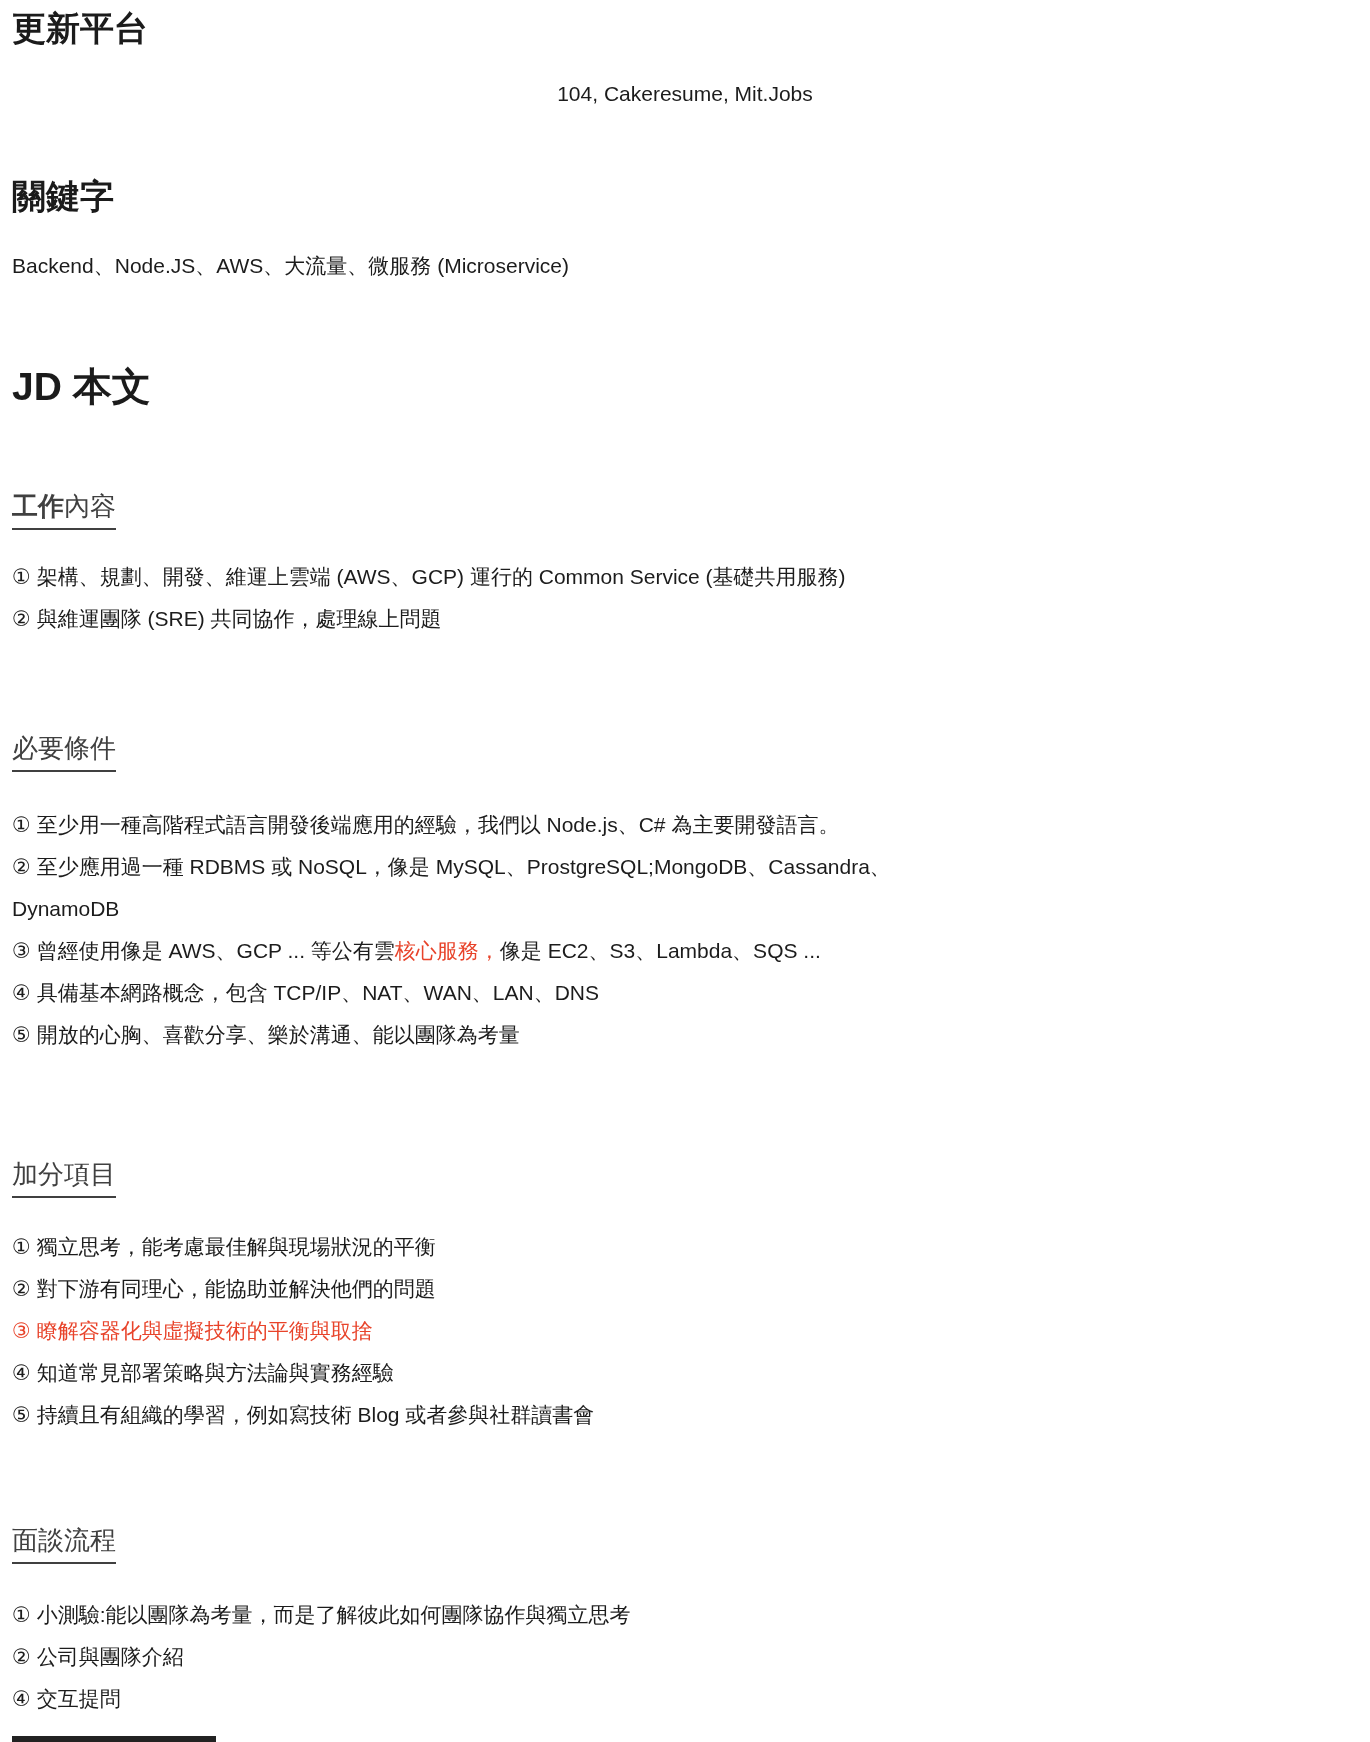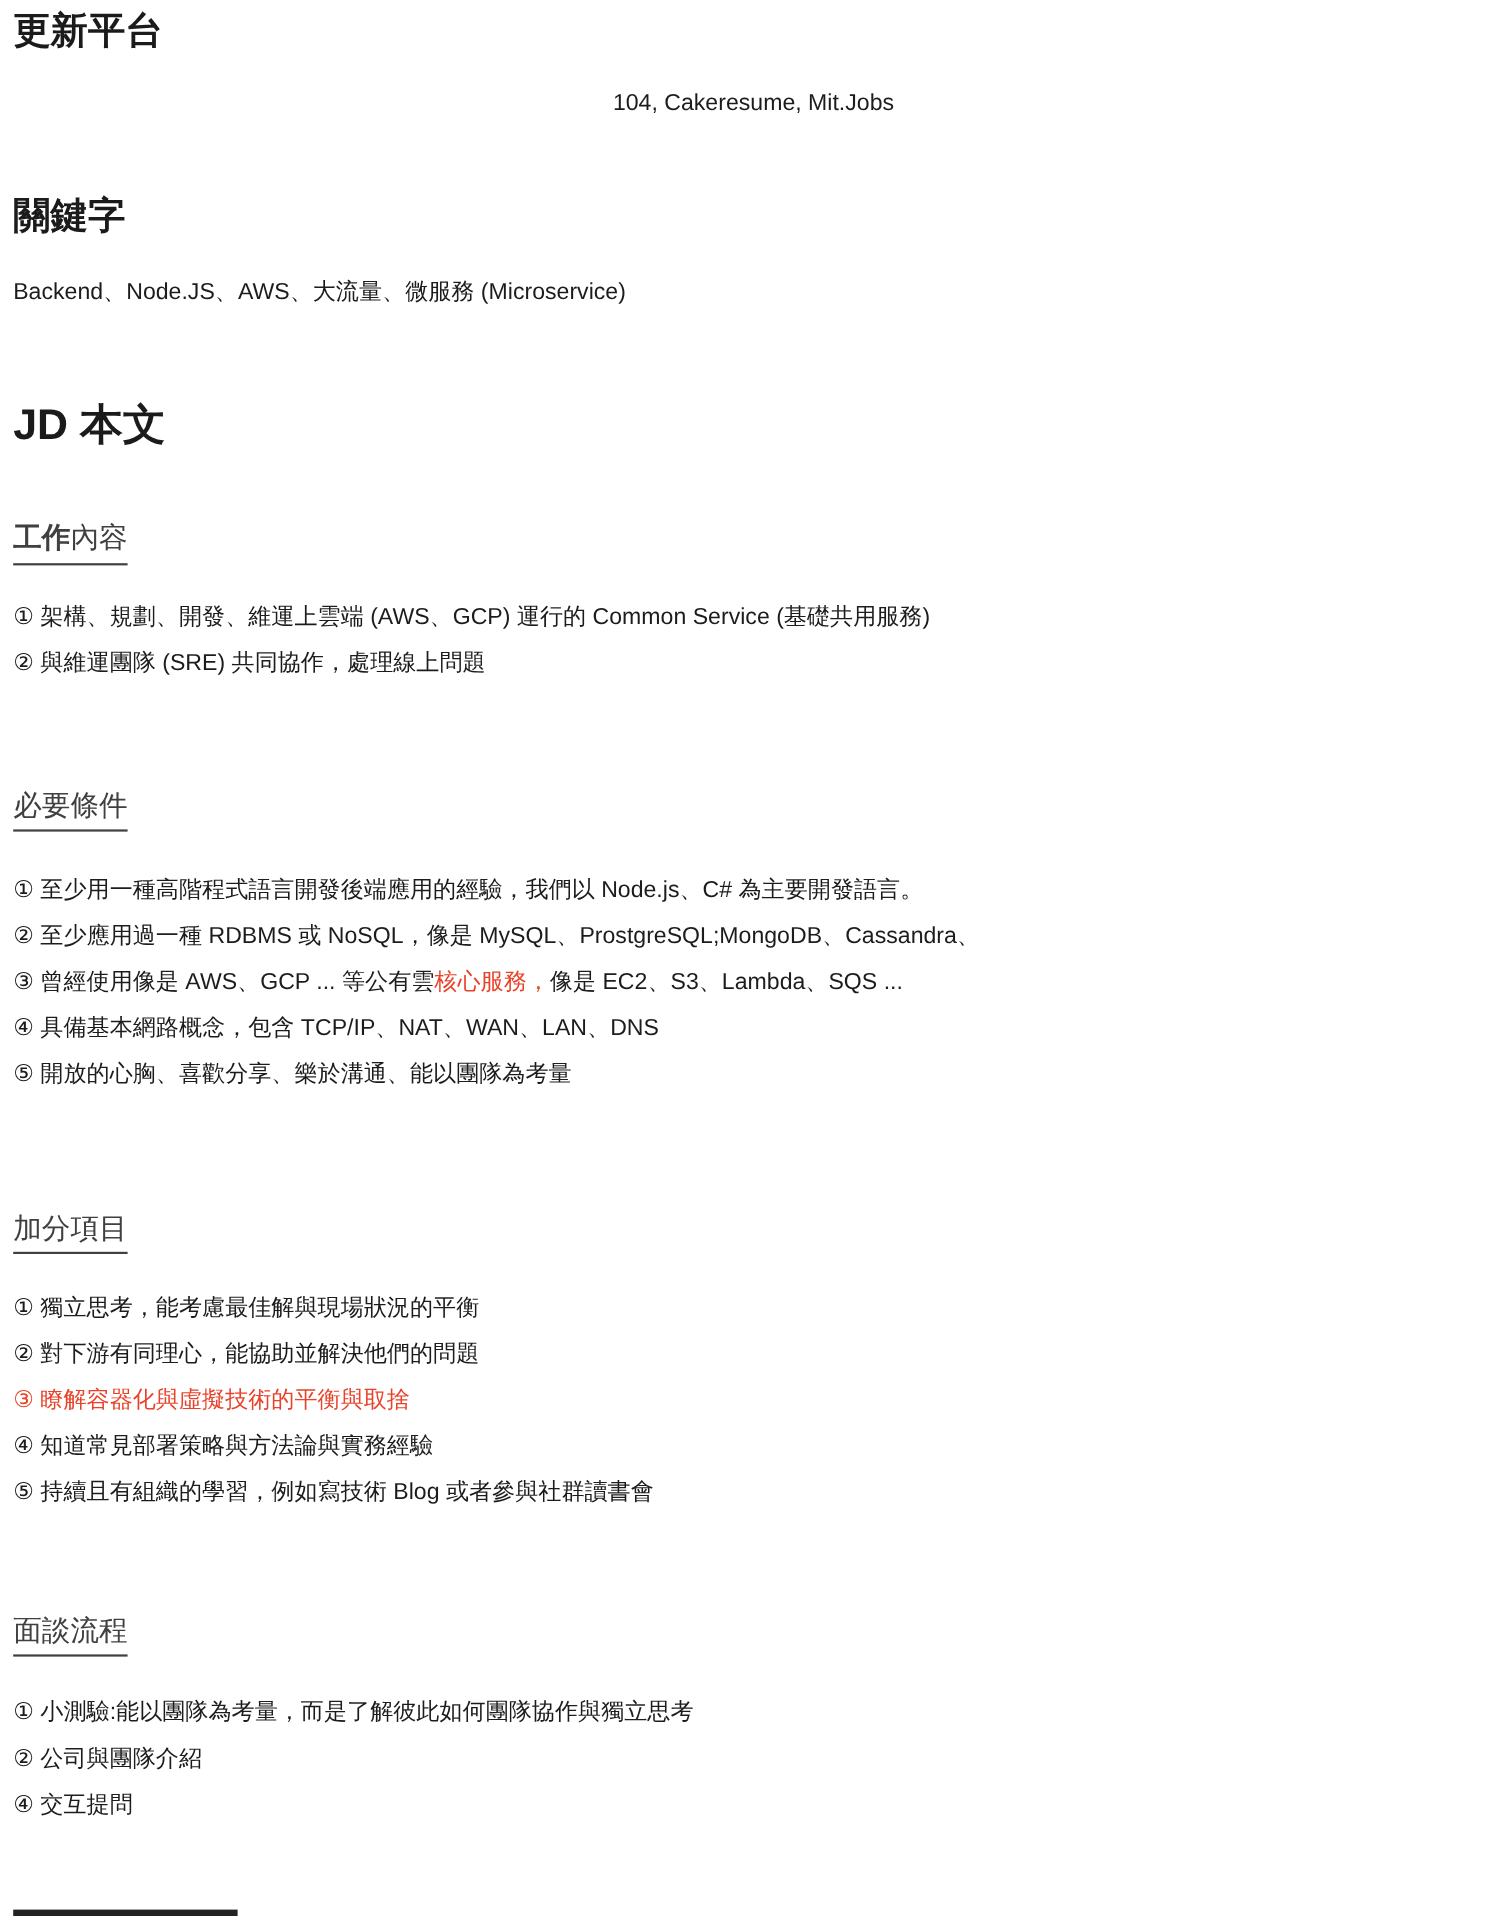--- a/index.html
+++ b/index.html
@@ -40,29 +40,30 @@
 </style>
 </head>
 <body>
 
 <div id="doc">
     <div class="h2" style="margin-top: 2px;">更新平台</div>
     <div class="p" style="margin-top: 28px; text-align: center;">104, Cakeresume, Mit.Jobs</div>
     <div class="h2" style="margin-top: 64px;">關鍵字</div>
     <div class="p" style="margin-top: 32px;">Backend、Node.JS、AWS、大流量、微服務 (Microservice)</div>
     <div class="h1" style="margin-top: 80px;">JD 本文</div>
-    <div class="h3" style="margin-top: 60px; font-family: Liberation Mono, monospace;"><span class="h3-text"><span class="seg-bold">工作</span><span class="seg">內容</span></span></div>
+    <div class="h3" style="margin-top: 76px;"><span class="h3-text"><span class="seg-bold">工作</span><span class="seg">內容</span></span></div>
     <div class="list" style="margin-top: 26px;">
       <div class="line"><span class="seg">① 架構、規劃、開發、維運上雲端 (AWS、GCP) 運行的 Common Service (基礎共用服務)</span></div>
       <div class="line"><span class="seg">② 與維運團隊 (SRE) 共同協作，處理線上問題</span></div>
     </div>
     <div class="h3" style="margin-top: 90px; text-decoration: underline;"><span class="h3-text"><span class="seg">必要條件</span></span></div>
     <div class="list" style="margin-top: 32px;">
       <div class="line"><span class="seg">① 至少用一種高階程式語言開發後端應用的經驗，我們以 Node.js、C# 為主要開發語言。</span></div>
       <div class="line"><span class="seg">② 至少應用過一種 RDBMS 或 NoSQL，像是 MySQL、ProstgreSQL;MongoDB、Cassandra、</span></div>
+      <div class="line"><span class="seg">DynamoDB</span></div>
       <div class="line"><span class="seg">③ 曾經使用像是 AWS、GCP ... 等公有雲</span><span class="seg-red">核心服務，</span><span class="seg">像是 EC2、S3、Lambda、SQS ...</span></div>
       <div class="line"><span class="seg">④ 具備基本網路概念，包含 TCP/IP、NAT、WAN、LAN、DNS</span></div>
       <div class="line"><span class="seg">⑤ 開放的心胸、喜歡分享、樂於溝通、能以團隊為考量</span></div>
     </div>
     <div class="h3" style="margin-top: 100px;"><span class="h3-text"><span class="seg">加分項目</span></span></div>
     <div class="list" style="margin-top: 28px;">
       <div class="line"><span class="seg">① 獨立思考，能考慮最佳解與現場狀況的平衡</span></div>
       <div class="line"><span class="seg">② 對下游有同理心，能協助並解決他們的問題</span></div>
       <div class="line"><span class="seg-red">③ 瞭解容器化與虛擬技術的平衡與取捨</span></div>
       <div class="line"><span class="seg">④ 知道常見部署策略與方法論與實務經驗</span></div>

